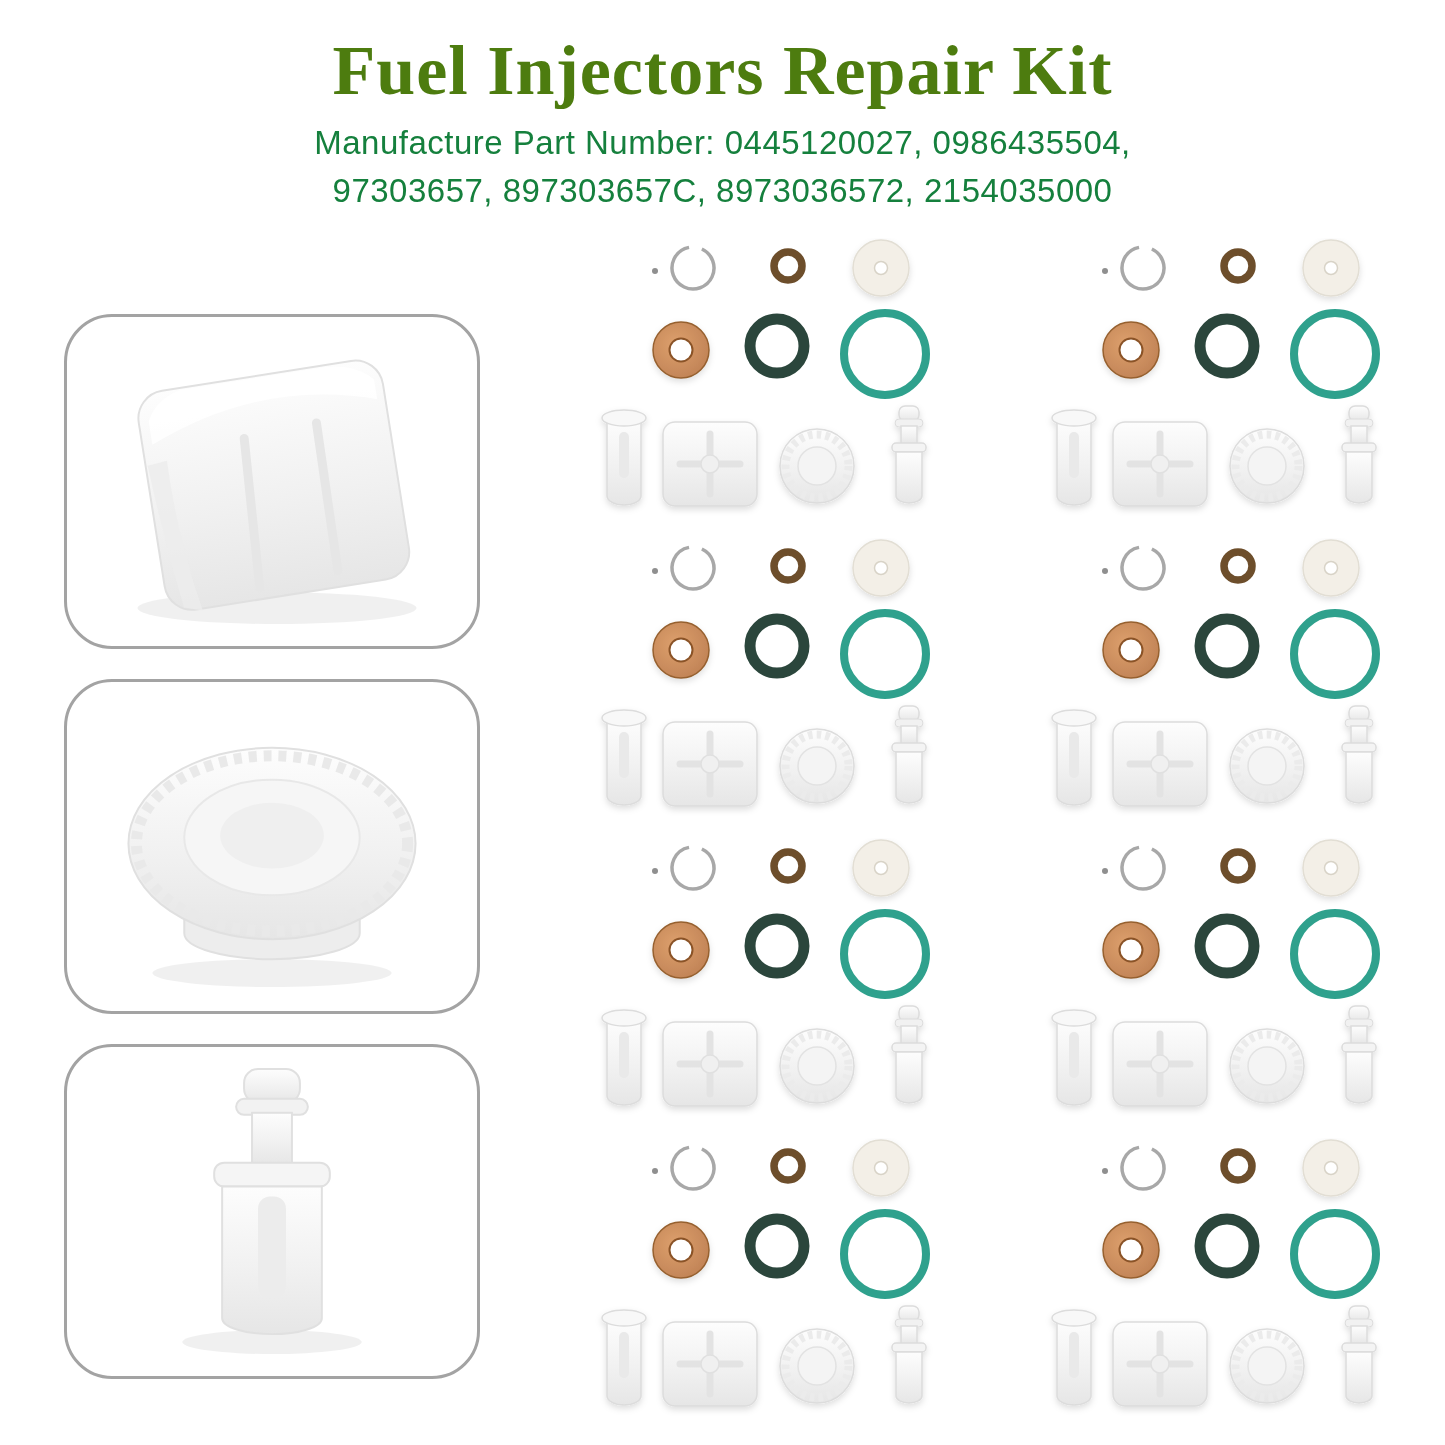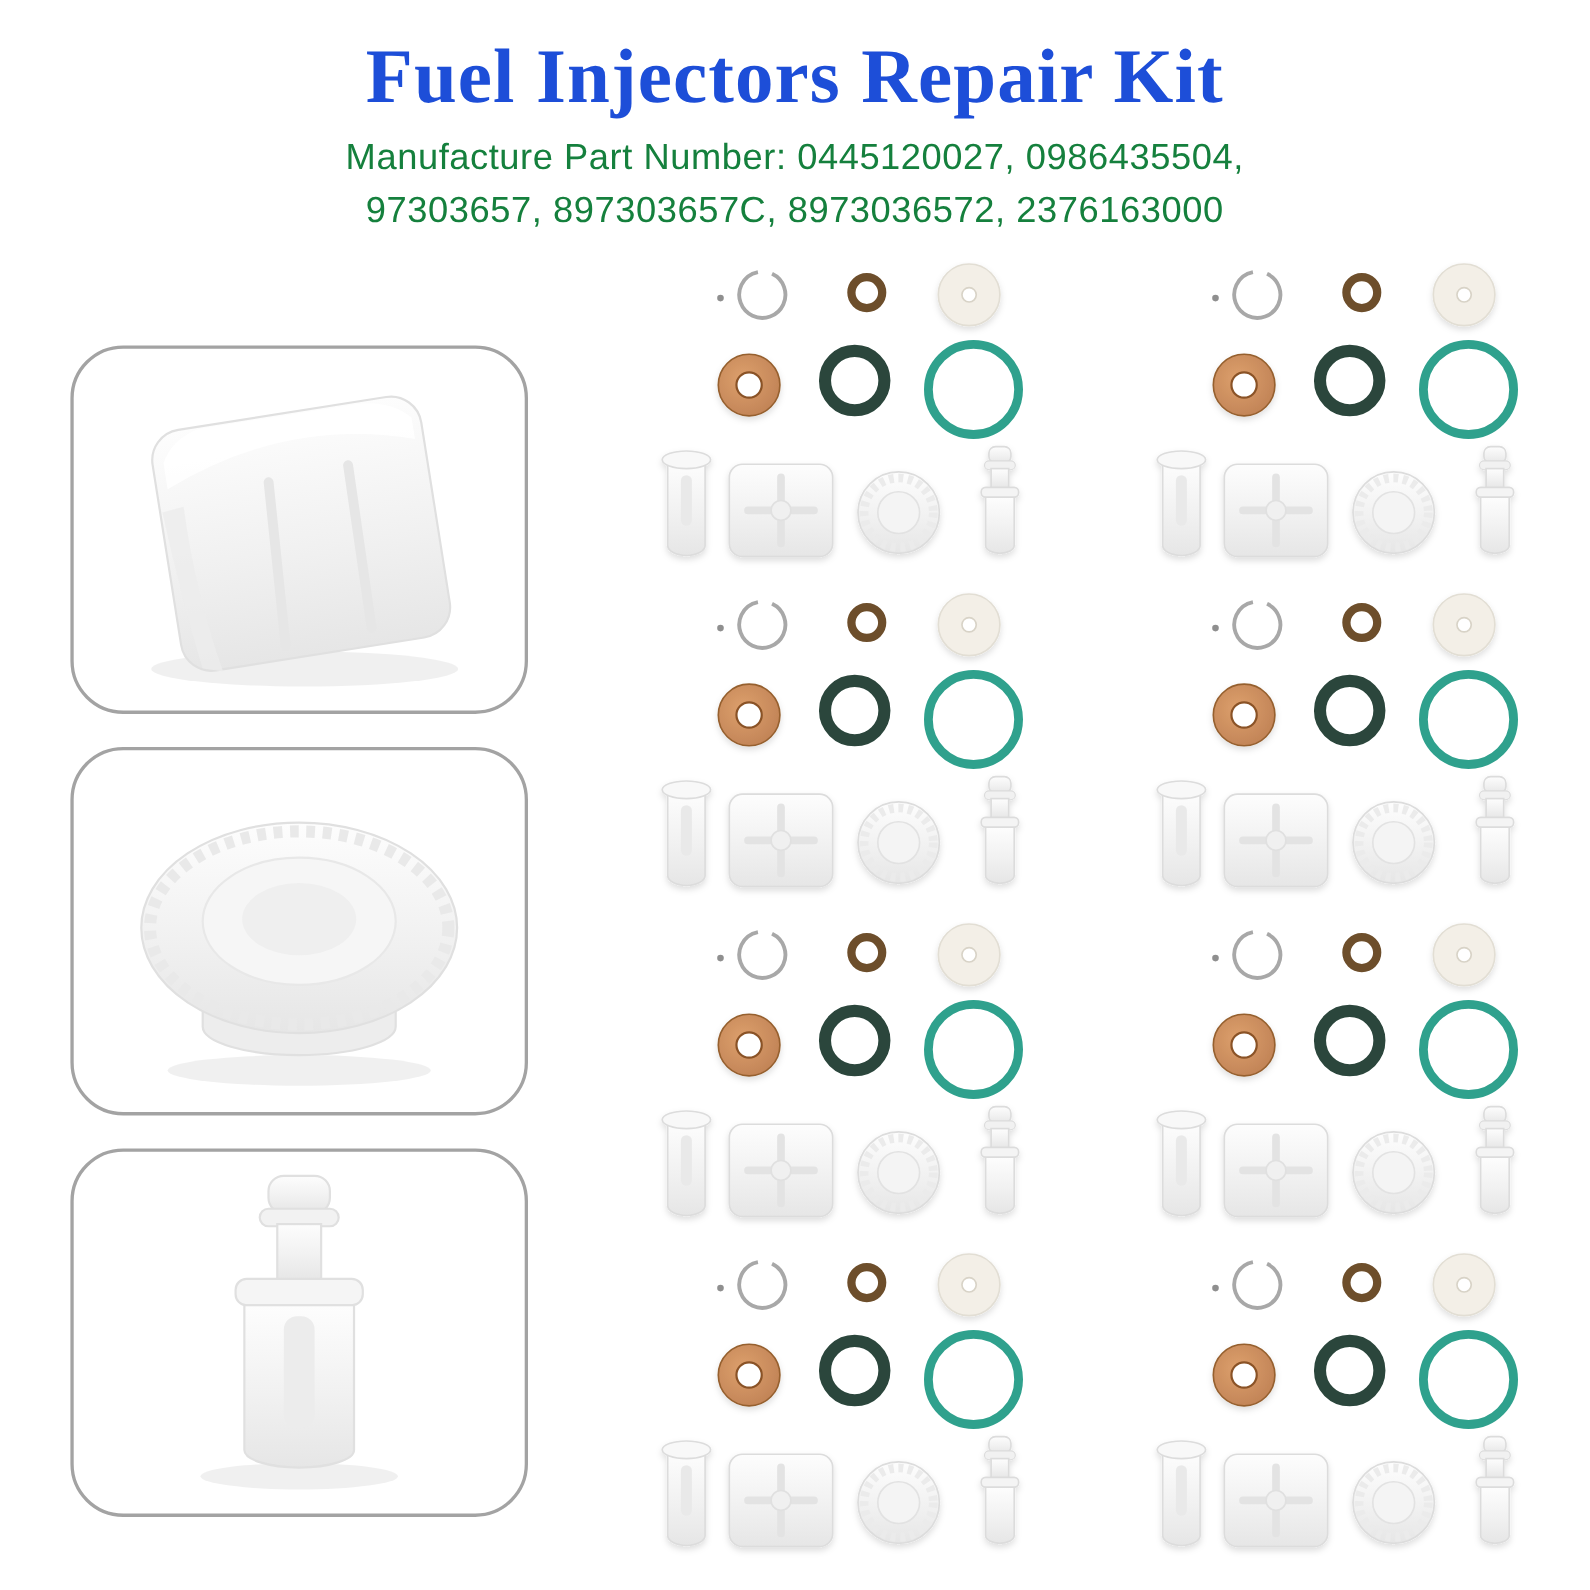--- a/index.html
+++ b/index.html
@@ -11,21 +11,21 @@
     background: #ffffff;
     overflow: hidden;
     font-family: "Liberation Sans", sans-serif;
   }
   .header { position: absolute; top: 34px; left: 0; width: 100%; text-align: center; }
   .title {
     font-family: "Liberation Serif", serif;
     font-weight: 700;
     font-size: 70px;
     line-height: 1.05;
-    color: #1d4ed8;
+    color: #4d7c0f;
     letter-spacing: 1px;
   }
   .subtitle {
     font-size: 33px;
     color: #15803d;
     margin-top: 16px;
     letter-spacing: 0.5px;
   }
   .subtitle.second { margin-top: 10px; }
   .callouts {
@@ -61,21 +61,21 @@
   .defs-holder { position: absolute; width: 0; height: 0; overflow: hidden; }
 </style>
 </head>
 <body>
 
 <div class="page">
 
   <div class="header">
     <div class="title">Fuel Injectors Repair Kit</div>
     <div class="subtitle">Manufacture Part Number: 0445120027, 0986435504,</div>
-    <div class="subtitle second">97303657, 897303657C, 8973036572, 2376163000</div>
+    <div class="subtitle second">97303657, 897303657C, 8973036572, 2154035000</div>
   </div>
 
   <svg class="defs-holder" aria-hidden="true">
     <defs>
       <linearGradient id="plasticBody" x1="0" y1="0" x2="0" y2="1">
         <stop offset="0" stop-color="#fdfdfd"></stop>
         <stop offset="0.55" stop-color="#f1f1f1"></stop>
         <stop offset="1" stop-color="#e6e6e6"></stop>
       </linearGradient>
       <radialGradient id="copperGrad" cx="0.4" cy="0.4" r="0.9">

